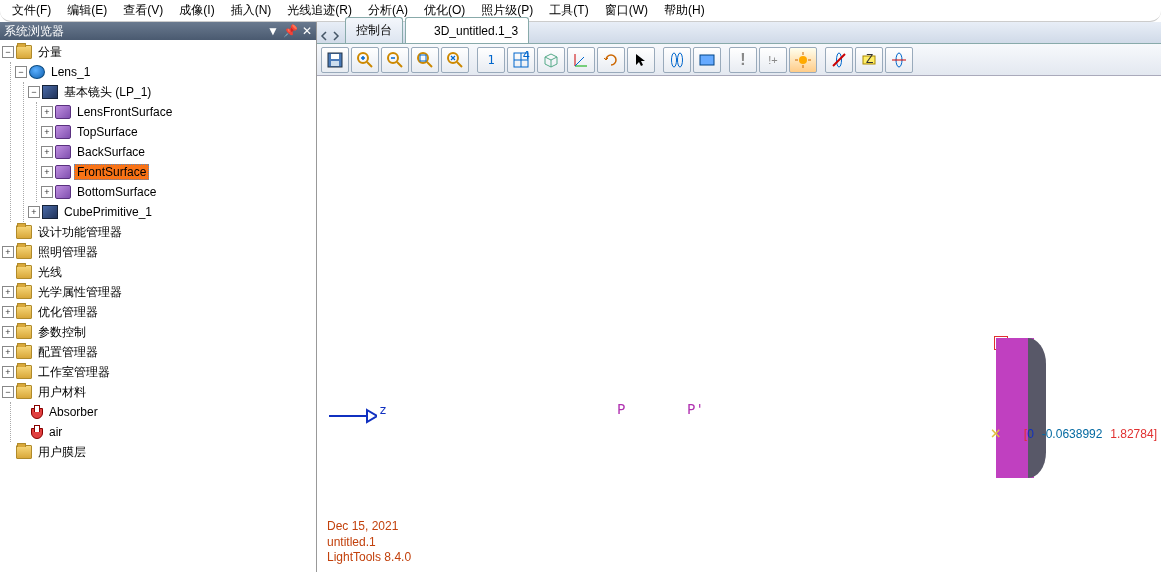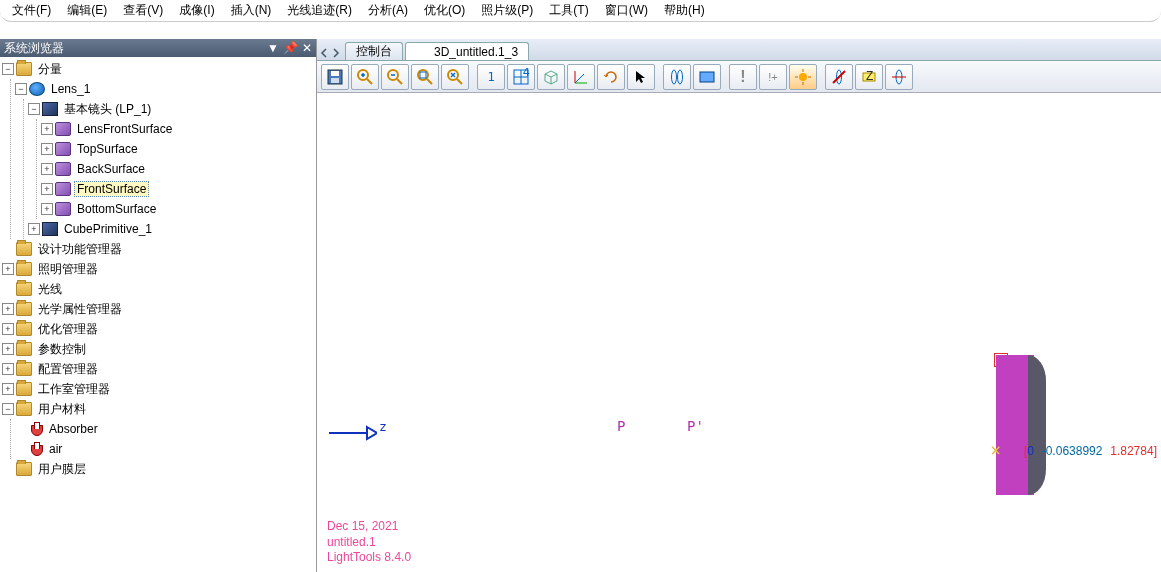--- a/index.html
+++ b/index.html
@@ -1,62 +1,62 @@
 <!DOCTYPE html>
 <html><head>
 <meta charset="utf-8">
 <style>
 * { box-sizing: border-box; margin: 0; padding: 0; font-family: "Microsoft YaHei", SimSun, Arial, sans-serif; font-size: 12px; }
 body { width: 1161px; height: 572px; background: #fff; overflow: hidden; display: flex; flex-direction: column; }
 .menubar { height: 22px; background: #fff; display: flex; align-items: center; padding: 0 4px; border-bottom: 1px solid #ccc; border-radius: 11px; }
 .menubar span { padding: 2px 8px; cursor: default; }
-.main { flex: 1; display: flex; min-height: 0; margin-top: 17px; }
+.main { flex: 1; display: flex; min-height: 0; }
 .sidebar { width: 317px; display: flex; flex-direction: column; border-right: 1px solid #999; }
 .side-title { background: linear-gradient(#6a7a8f,#4a5a70); color: #fff; height: 18px; display: flex; align-items: center; padding: 0 4px; justify-content: space-between; }
 .side-title .ctrls { display: flex; gap: 4px; align-items: center; font-size: 10px; }
 .tree { flex: 1; background: #fff; padding: 2px 0 2px 2px; overflow: auto; }
 .node { display: flex; align-items: center; height: 20px; white-space: nowrap; }
 .twisty { width: 12px; height: 12px; border: 1px solid #888; margin-right: 2px; display: inline-flex; align-items: center; justify-content: center; font-size: 9px; line-height: 1; color: #333; background: #fff; cursor: pointer; }
 .twisty.blank { border: none; background: transparent; }
 .icon { width: 16px; height: 14px; margin-right: 3px; display: inline-block; }
 .icon.folder { background: linear-gradient(#f7d77a,#d9a83a); border: 1px solid #b08a2a; border-radius: 1px; position: relative; }
 .icon.folder::before { content: ""; position: absolute; top: -3px; left: 0; width: 7px; height: 3px; background: #d9a83a; border: 1px solid #b08a2a; border-bottom: none; border-radius: 1px 1px 0 0; }
 .icon.lens { background: radial-gradient(circle at 40% 35%, #5bb0ff, #1060b0); border-radius: 50%; border: 1px solid #0a4a80; }
 .icon.cube { background: linear-gradient(135deg,#4a6aa8,#22345a); border: 1px solid #152238; }
 .icon.surf { background: linear-gradient(135deg,#c090e0,#8050b0); border: 1px solid #5a3080; border-radius: 2px; }
 .icon.flask { width: 14px; position: relative; }
 .icon.flask::before { content: ""; position: absolute; bottom: 0; left: 2px; width: 10px; height: 9px; background: #e04040; border: 1px solid #800; border-radius: 0 0 6px 6px; }
 .icon.flask::after { content: ""; position: absolute; top: 0; left: 5px; width: 4px; height: 6px; border: 1px solid #800; border-bottom: none; background: #fff; }
 .label { padding: 1px 3px; }
-.label.sel { background: #fef9c3; border: 1px dotted #5a8ac0; padding: 0 2px; }
+.label.sel { background: #f97316; border: 1px dotted #5a8ac0; padding: 0 2px; }
 .children { border-left: 1px dotted #aaa; margin-left: 8px; padding-left: 4px; }
 .content { flex: 1; display: flex; flex-direction: column; }
 .tabbar { height: 22px; background: linear-gradient(#e8eef7,#d0dae8); display: flex; align-items: flex-end; padding-left: 2px; border-bottom: 1px solid #8aa; }
 .tab-nav { width: 26px; display: flex; gap: 2px; padding-bottom: 2px; }
 .tab-nav svg { width: 10px; height: 10px; }
-.tab { height: 18px; background: linear-gradient(#f4f7fc,#dde5f0); border: 1px solid #8aa; border-bottom: none; border-radius: 3px 3px 0 0; padding: 0 10px; margin-right: 2px; display: flex; align-items: center; }
+.tab { height: 26px; background: linear-gradient(#f4f7fc,#dde5f0); border: 1px solid #8aa; border-bottom: none; border-radius: 3px 3px 0 0; padding: 0 10px; margin-right: 2px; display: flex; align-items: center; }
 .tab.active { background: #fff; padding-left: 28px; }
 .toolbar { height: 32px; background: linear-gradient(#f7f9fc,#e3e8f0); border-bottom: 1px solid #aab; display: flex; align-items: center; padding: 0 4px; gap: 2px; }
 .tbtn { width: 28px; height: 26px; border: 1px solid #9ab; background: linear-gradient(#fff,#e8ecf2); border-radius: 2px; display: flex; align-items: center; justify-content: center; cursor: pointer; }
 .tbtn svg { width: 18px; height: 18px; }
 .sep { width: 4px; }
 .viewport { flex: 1; background: #fff; position: relative; }
 .axis { position: absolute; left: 10px; top: 330px; }
 .axis-lbl { position: absolute; left: 62px; top: 326px; color: #1030c0; font-family: monospace; font-size: 13px; }
 .plabel { position: absolute; color: #b030b0; font-family: monospace; font-size: 14px; }
 .lensobj { position: absolute; right: 115px; top: 262px; width: 50px; height: 140px; }
 .lens-body { position: absolute; left: 0; top: 0; width: 38px; height: 140px; background: #c040c0; }
 .lens-curve { position: absolute; right: 0; top: 0; width: 18px; height: 140px; background: #585868; border-radius: 0 70px 70px 0 / 0 100px 100px 0; }
 .redsquare { position: absolute; right: 153px; top: 260px; width: 14px; height: 14px; border: 1px solid #e03030; }
 .crossmark { position: absolute; right: 160px; top: 346px; color: #e0c040; font-size: 18px; font-family: monospace; }
 .coords { position: absolute; right: 4px; top: 350px; font-family: monospace; font-size: 13px; }
 .coords .b { color: #e03030; }
 .coords .v1 { color: #1030c0; }
 .coords .v2 { color: #0369a1; }
-.footer { position: absolute; left: 10px; bottom: 6px; font-family: monospace; font-size: 13px; color: #ec4899; line-height: 1.3; }
+.footer { position: absolute; left: 10px; bottom: 6px; font-family: monospace; font-size: 13px; color: #c2410c; line-height: 1.3; }
 </style>
 </head>
 <body>
 
 <div class="menubar">
   <span>文件(F)</span>
   <span>编辑(E)</span>
   <span>查看(V)</span>
   <span>成像(I)</span>
   <span>插入(N)</span>

